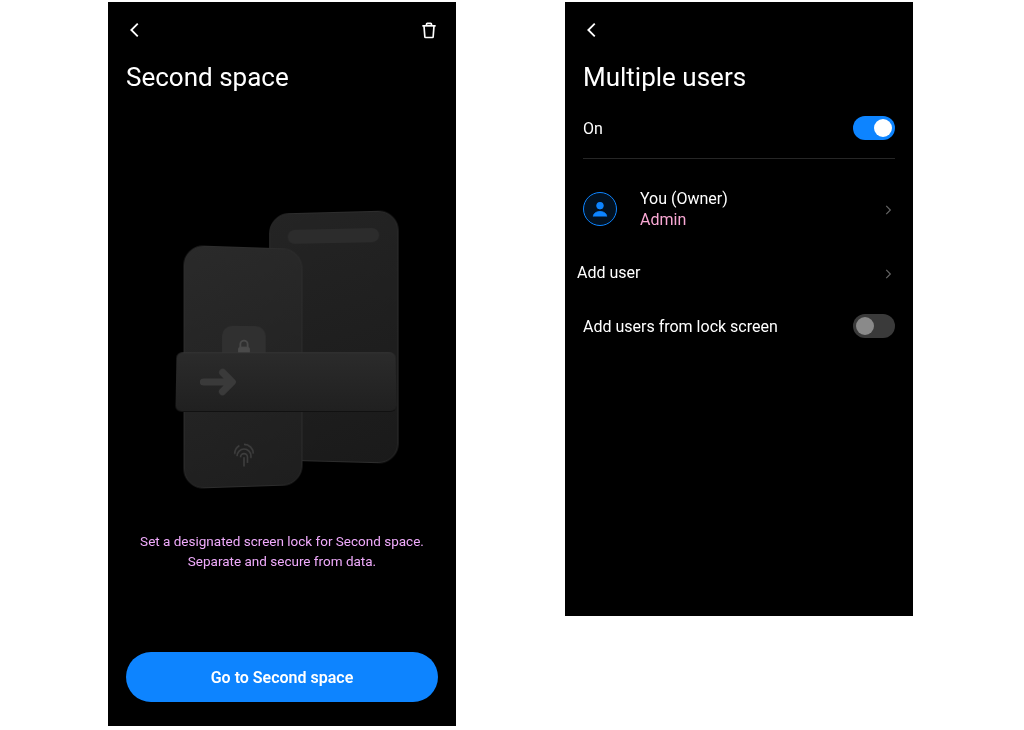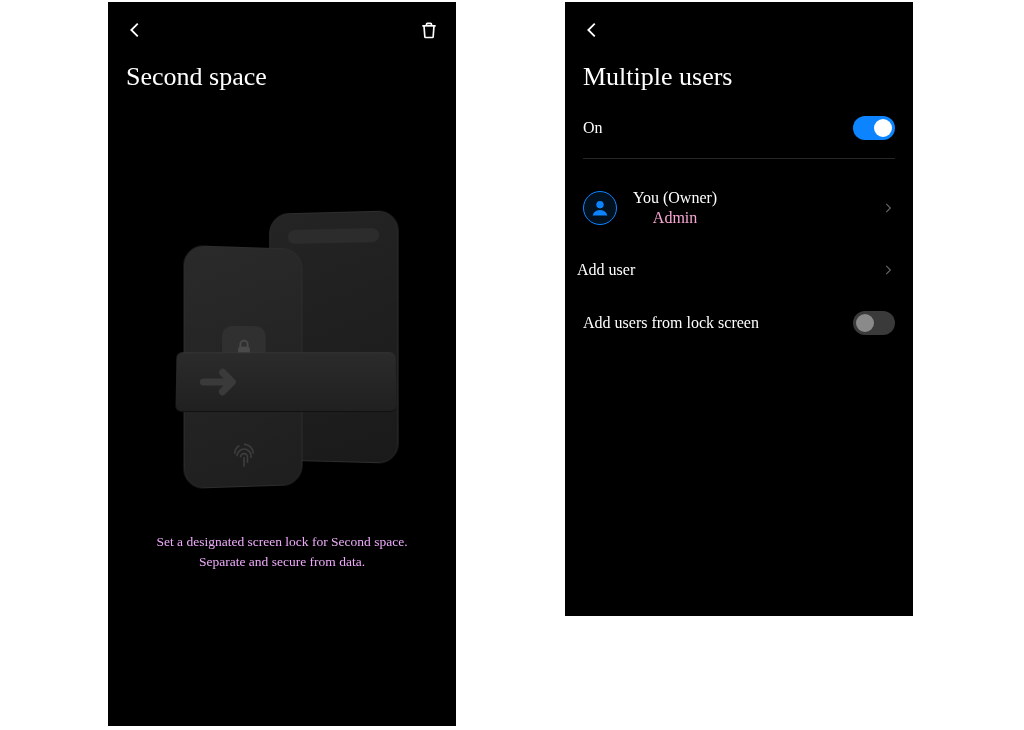--- a/index.html
+++ b/index.html
@@ -7,21 +7,20 @@
     font-family: -apple-system, BlinkMacSystemFont, 'Segoe UI', Roboto, Arial, sans-serif;
     background: #fff;
     width: 1024px;
     height: 730px;
     position: relative;
   }
   .screen {
     position: absolute;
     background: #000;
     color: #fff;
-    font-family: Liberation Serif, serif;
   }
   .screen-left {
     left: 108px;
     top: 2px;
     width: 348px;
     height: 724px;
   }
   .screen-right {
     left: 565px;
     top: 2px;
@@ -139,20 +138,21 @@
     cursor:pointer;
   }
 
   
   .row {
     display:flex;
     align-items:center;
     padding: 14px 18px;
     min-height:50px;
     position:relative;
+    gap:7px;
   }
   .row .label { font-size:16px; }
   .row .sub { font-size:16px; color:#f9a8d4; margin-top:2px;}
   .row .spacer { flex:1; }
 
   .divider {
     height:1px; background:#262626; margin: 4px 18px;
   }
 
   .toggle {
@@ -180,21 +180,21 @@
   .avatar.guest svg { stroke:#888; fill:#888; }
 
   .chev { width:14px;height:14px; }
   .chev svg { stroke:#666; fill:none; stroke-width:2; }
 
   .gear { width:20px;height:20px; margin-right:14px;cursor:pointer;}
   .gear svg { stroke:#0fb6d6; fill:none; stroke-width:1.6;}
 
   .vline { width:1px; height:34px; background:#2a2a2a; margin-right:14px;}
 
-  .userrow { padding-top:16px;padding-bottom:16px;text-align:center;}
+  .userrow { padding-top:16px;padding-bottom:16px;}
 </style>
 </head>
 <body>
 
 <div class="screen screen-left">
 
   <div class="hdr">
     <div class="back-icon">
       <svg viewBox="0 0 24 24" width="22" height="22">
           <path d="M15 5l-7 7 7 7"></path>
@@ -235,20 +235,23 @@
         <path d="M2 15h22M18 7l8 8-8 8" stroke="#3a3a3a" stroke-width="6" fill="none" stroke-linecap="round" stroke-linejoin="round"></path>
       </svg>
     </div>
   </div>
 
   <div class="desc">
     <span>Set a designated screen lock for Second space.</span><br>
     <span>Separate and secure from data.</span>
   </div>
 
+  <div class="cta">
+    <span>Go to Second space</span>
+  </div>
 </div>
 
 <div class="screen screen-right">
 
   <div class="hdr">
     <div class="back-icon">
       <svg viewBox="0 0 24 24" width="22" height="22">
           <path d="M15 5l-7 7 7 7"></path>
         </svg>
     </div>

